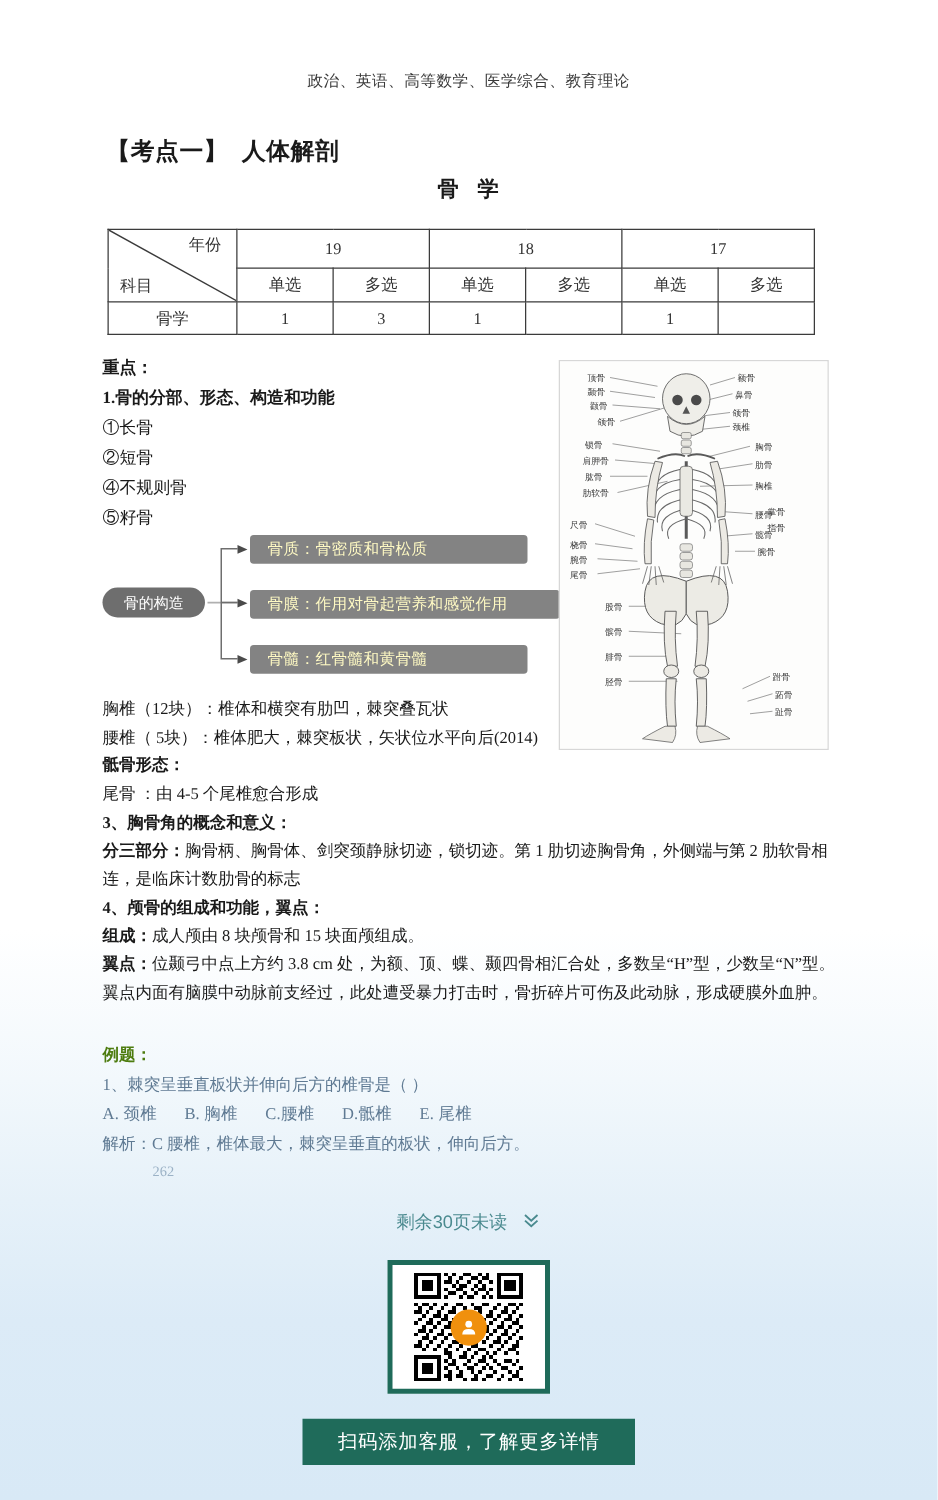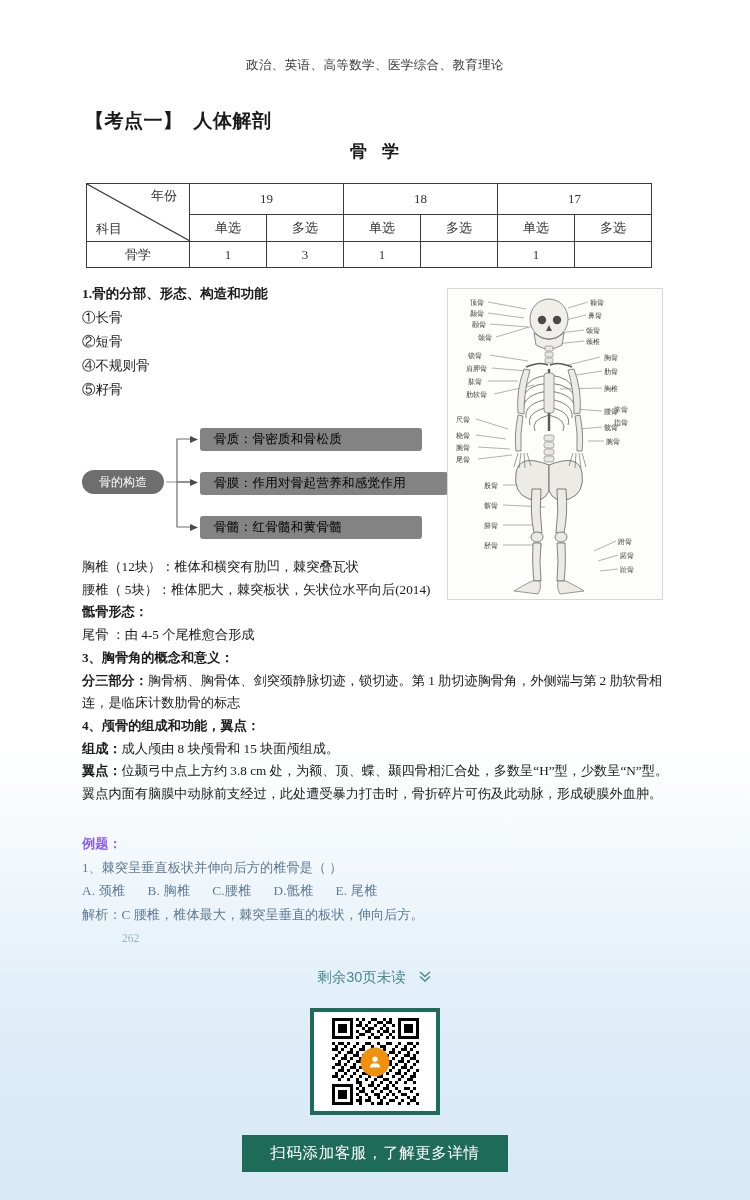--- a/index.html
+++ b/index.html
@@ -75,21 +75,21 @@
   .diagram { position: absolute; top: 428px; left: 82px; width: 360px; height: 112px; }
   .pill {
     position: absolute; left: 0; top: 42px;
     width: 82px; height: 24px; border-radius: 12px;
     background: #6e6e6e; color: #fff; font-size: 12px;
     display: flex; align-items: center; justify-content: center;
     font-family: "Liberation Sans", sans-serif;
   }
   .gbox {
     position: absolute; left: 118px; height: 23px;
-    background: #838383; color: #000000;
+    background: #838383; color: #fef9c3;
     border-radius: 3px;
     font-size: 12.5px; font-family: Liberation Sans, sans-serif;
     display: flex; align-items: center; padding-left: 14px;
     letter-spacing: 0.3px;
   }
   .gbox.b1 { top: 0px;  width: 222px; }
   .gbox.b2 { top: 44px; width: 248px; }
   .gbox.b3 { top: 88px; width: 222px; }
   .connector { position: absolute; left: 0; top: 0; width: 360px; height: 112px; }
 
@@ -109,21 +109,21 @@
   }
   .body-text p { margin: 0; }
   .body-text .bold { font-weight: bold; }
   .body-text .indent { padding-left: 28px; }
 
   
   .example {
     position: absolute; top: 832px; left: 82px; width: 600px;
     font-size: 13.2px; line-height: 1.78; color: #5f7a93;
   }
-  .example .q-bold { font-weight: bold; color: #8b5cf6; }
+  .example .q-bold { font-weight: bold; color: #4d7c0f; }
   .example .opt { letter-spacing: 0.2px; }
   .example .sp3 { display: inline-block; width: 22px; }
 
   
   .page-num {
     position: absolute; top: 932px; left: 98px;
     font-size: 11.5px; color: #9bb2c6; margin-left: 24px;
   }
 
   
@@ -205,20 +205,21 @@
     <td>3</td>
     <td>1</td>
     <td></td>
     <td>1</td>
     <td></td>
   </tr>
 </tbody>
   </table>
 
 <div class="keypoints">
+  <div class="bold">重点：</div>
   <div class="bold">1.骨的分部、形态、构造和功能</div>
   <div>①长骨</div>
   <div>②短骨</div>
   <div>④不规则骨</div>
   <div>⑤籽骨</div>
 </div>
 
 <div class="diagram">
   <svg class="connector" viewBox="0 0 360 112">
     <line x1="84" y1="54" x2="108" y2="54" stroke="#b0b0b0" stroke-width="1.4"></line>

